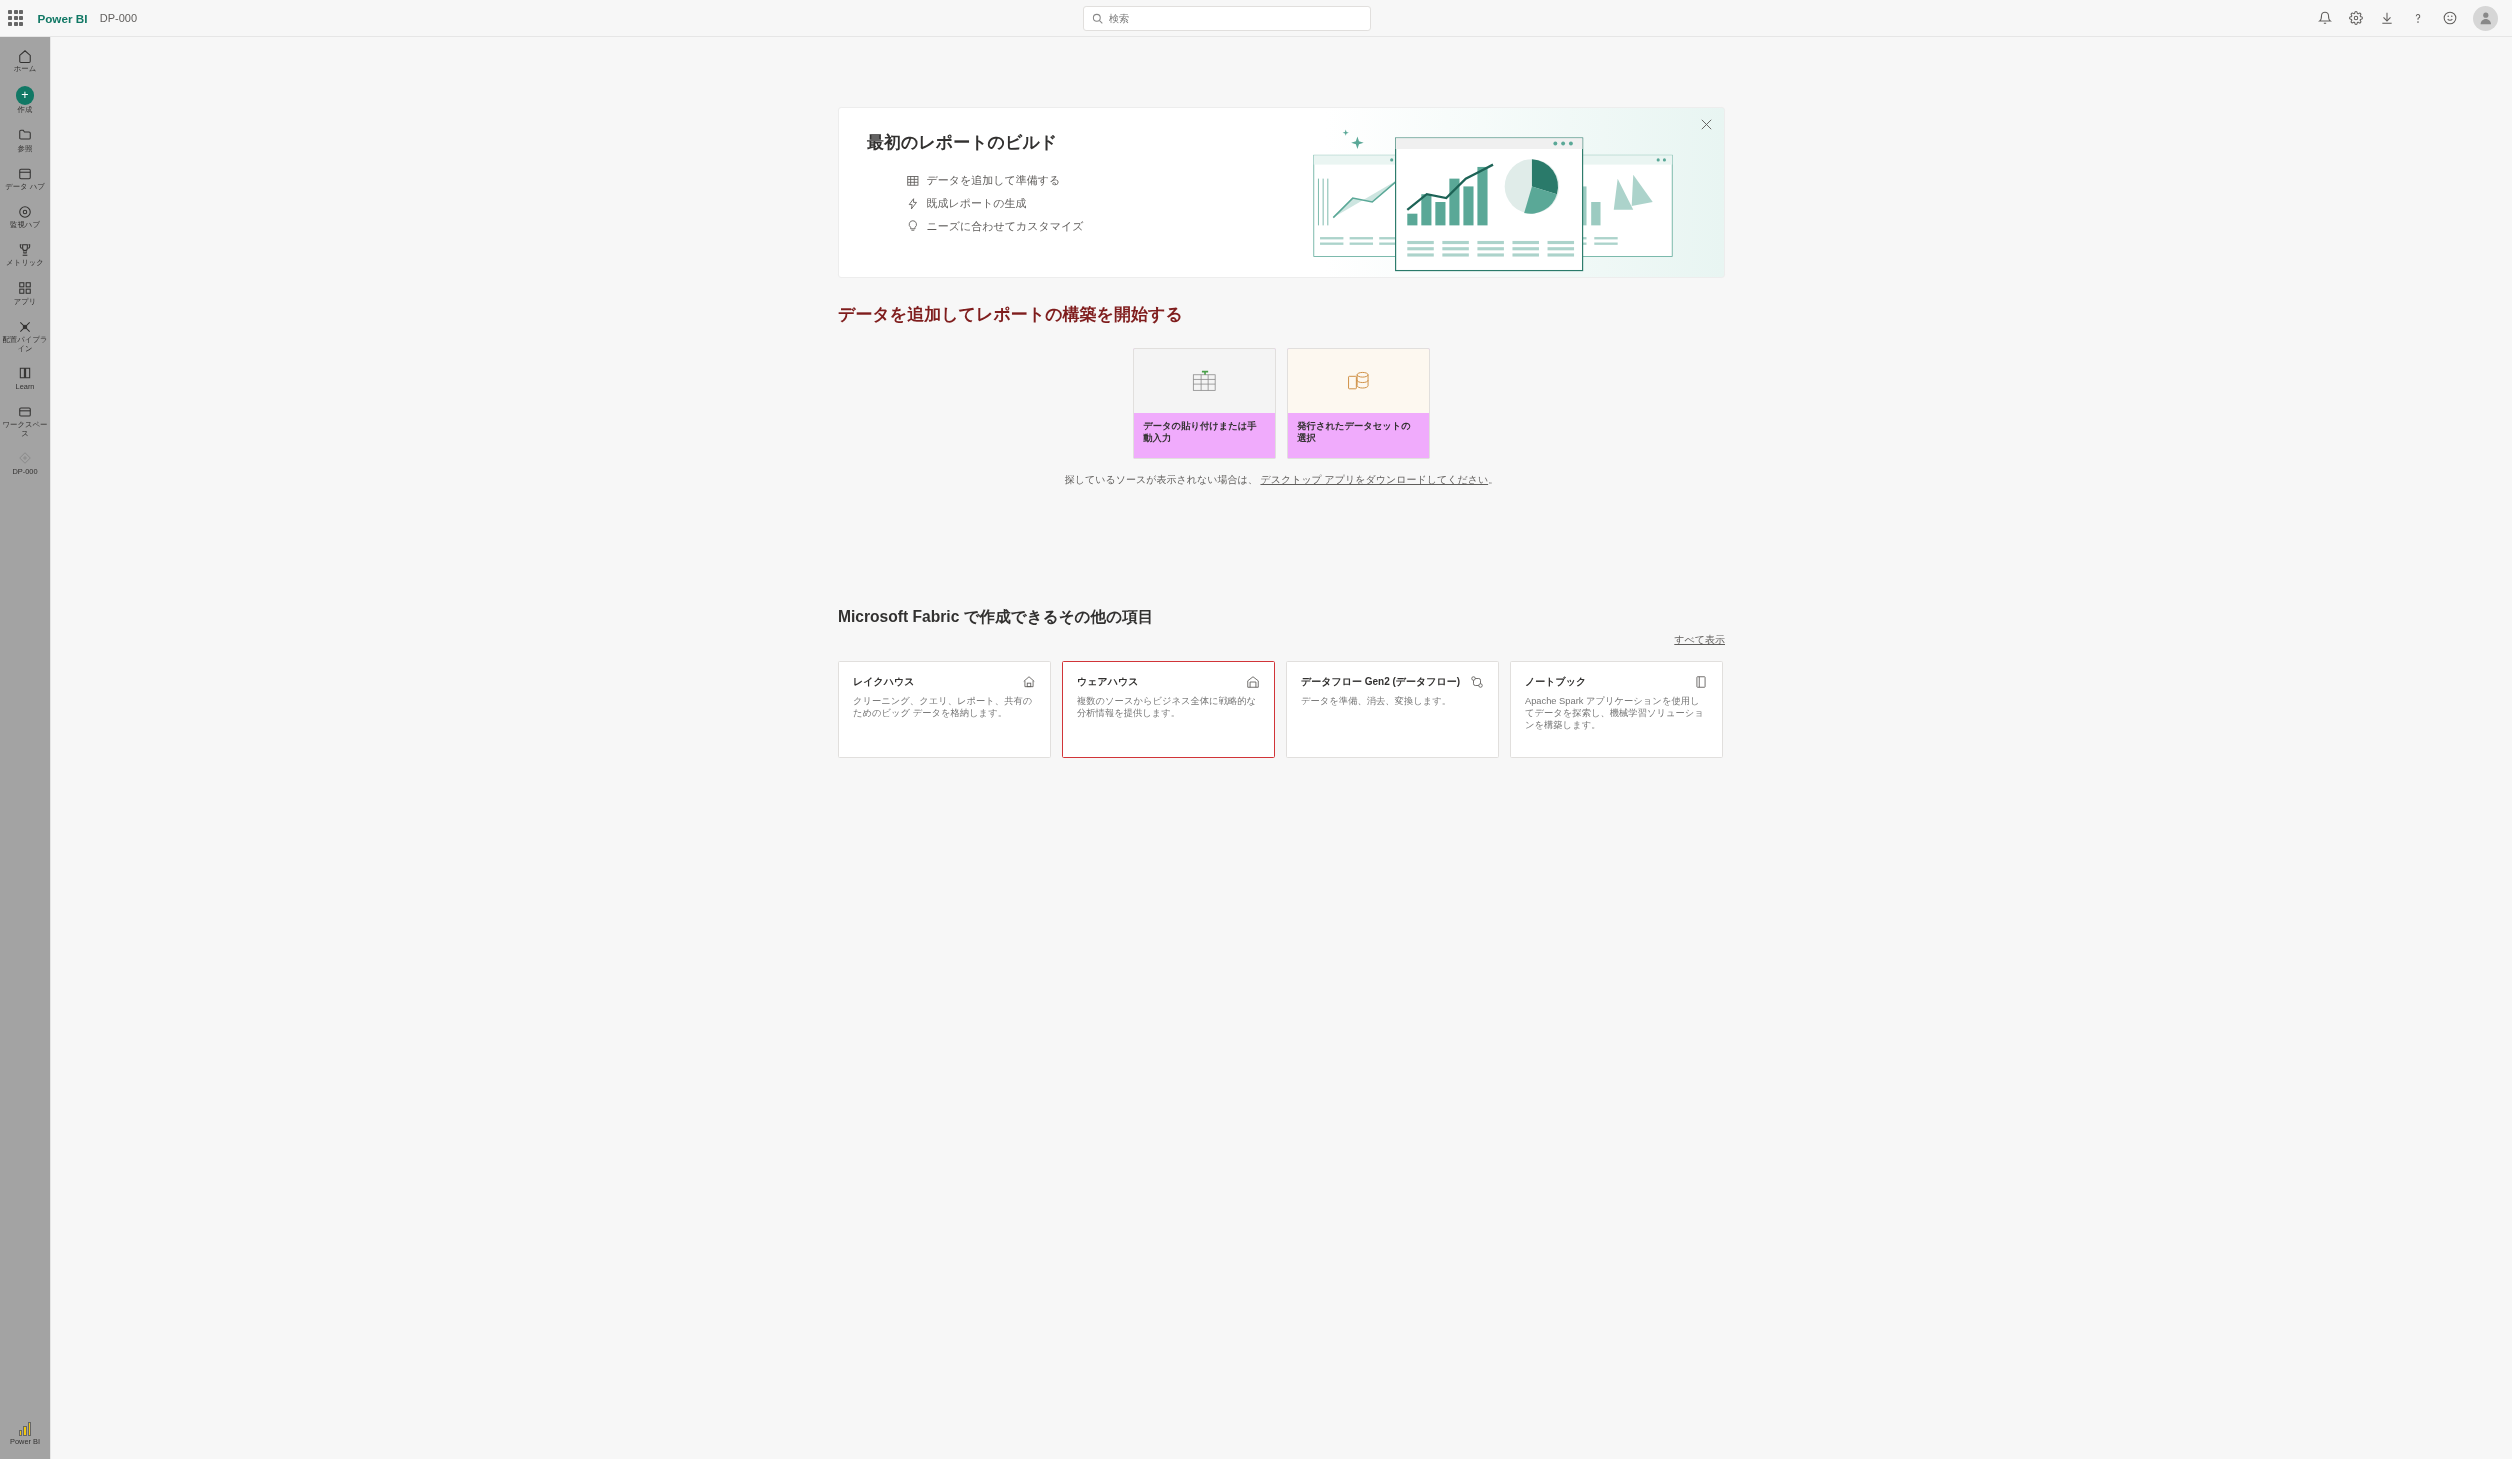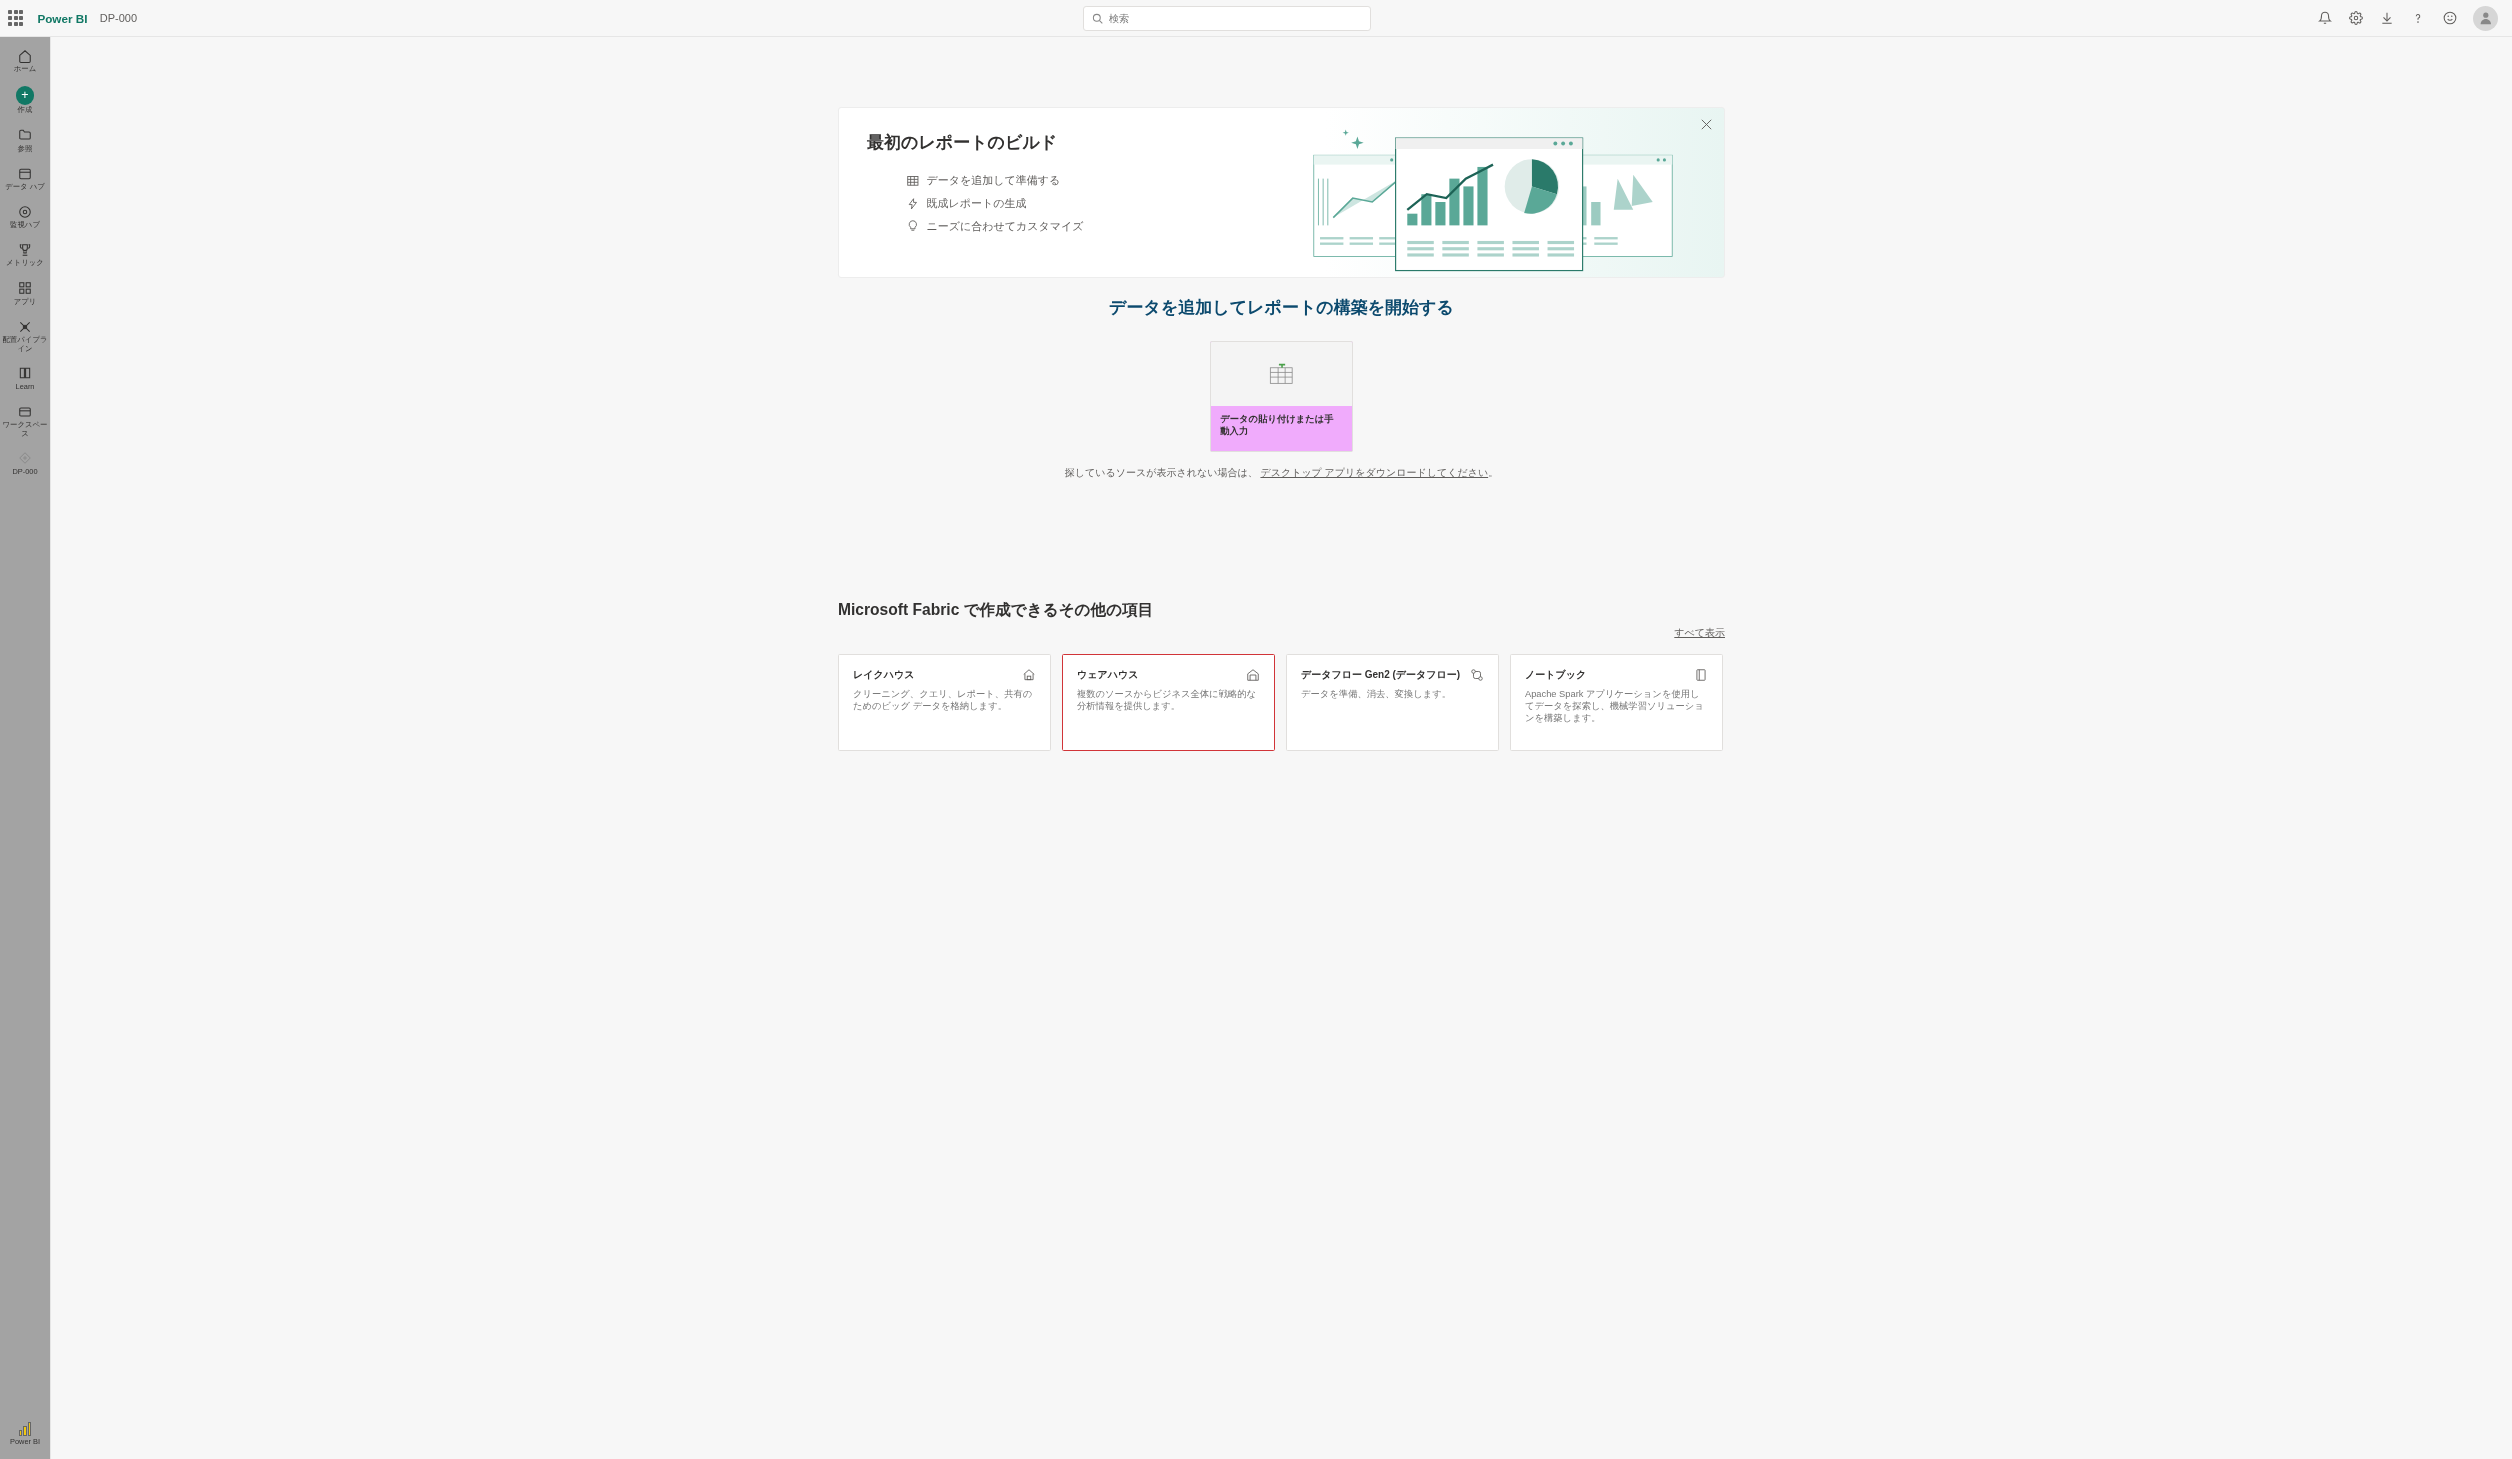--- a/index.html
+++ b/index.html
@@ -39,21 +39,21 @@
     
     .hero { margin-top: 70px; background: linear-gradient(to right, #fff 0%, #fff 55%, #e8f5f2 100%); border: 0.8px solid #ededed; border-radius: 3.1px; padding: 23.4px 28px 23.4px 28px; display: flex; position: relative; min-height: 171px; }
     .hero-left { flex: 0 0 311px; }
     .hero-title { font-size: 17px; font-weight: 600; color: #323130; margin-bottom: 18.7px; }
     .hero-step { display: flex; align-items: center; gap: 7.8px; margin-bottom: 7.8px; color: #605e5c; font-size: 11px; padding-left: 40px; }
     .hero-close { position: absolute; top: 11px; right: 11px; width: 12.5px; height: 12.5px; cursor: pointer; color: #605e5c; }
     .hero-right { flex: 1; position: relative; }
     .hero-graphic { position: absolute; right: 15.6px; top: -7.8px; width: 374px; height: 156px; }
 
     
-    .section-title { text-align: center; font-size: 17px; font-weight: 600; color: #0c4a6e; margin-top: 18px; margin-bottom: 22px; }
+    .section-title { text-align: left; font-size: 17px; font-weight: 600; color: #7f1d1d; margin-top: 25px; margin-bottom: 22px; }
 
     
     .source-cards { display: flex; justify-content: center; gap: 11px; }
     .source-card { width: 143px; height: 111px; background: #f0abfc; border: 0.8px solid #e1dfdd; border-radius: 1.6px; overflow: hidden; cursor: pointer; display: flex; flex-direction: column; }
     .source-card-top { height: 64px; background: #f4f4f4; display: flex; align-items: center; justify-content: center; }
     .source-card.alt .source-card-top { background: #fdf8f0; }
     .source-card-label { padding: 7.8px 9.3px; font-size: 9.3px; font-weight: 600; color: #323130; line-height: 11.7px; }
     .download-hint { text-align: center; font-size: 10px; color: #605e5c; margin-top: 14px; }
     .download-hint a { color: #605e5c; text-decoration: underline; }
 
@@ -367,20 +367,31 @@
                 <rect x="3" y="6" width="28" height="20"></rect>
                 <line x1="3" y1="12" x2="31" y2="12"></line>
                 <line x1="3" y1="18" x2="31" y2="18"></line>
                 <line x1="13" y1="6" x2="13" y2="26"></line>
                 <line x1="22" y1="6" x2="22" y2="26"></line>
                 <path d="M14 2 l4 0 l0 4 m0 -4 l4 0" stroke="#4aa04a" stroke-width="2"></path>
               </svg>
           </div>
           <div class="source-card-label">データの貼り付けまたは手動入力</div>
         </div>
+        <div class="source-card alt">
+          <div class="source-card-top">
+            <svg width="23.4" height="22" viewBox="0 0 30 28" fill="none" stroke="#cd8a3c" stroke-width="1.2">
+                <rect x="2" y="8" width="10" height="16" rx="1"></rect>
+                <ellipse cx="20" cy="6" rx="7" ry="3"></ellipse>
+                <path d="M13 6v14c0 1.7 3.1 3 7 3s7-1.3 7-3V6"></path>
+                <path d="M13 13c0 1.7 3.1 3 7 3s7-1.3 7-3"></path>
+              </svg>
+          </div>
+          <div class="source-card-label">発行されたデータセットの選択</div>
+        </div>
       </div>
       <div class="download-hint">
         <span>探しているソースが表示されない場合は、</span>
         <a href="#">デスクトップ アプリをダウンロードしてください</a><span>。</span>
       </div>
 
       <div class="fabric-header">
         <div class="fabric-title">Microsoft Fabric で作成できるその他の項目</div>
         <div class="fabric-all">すべて表示</div>
       </div>

